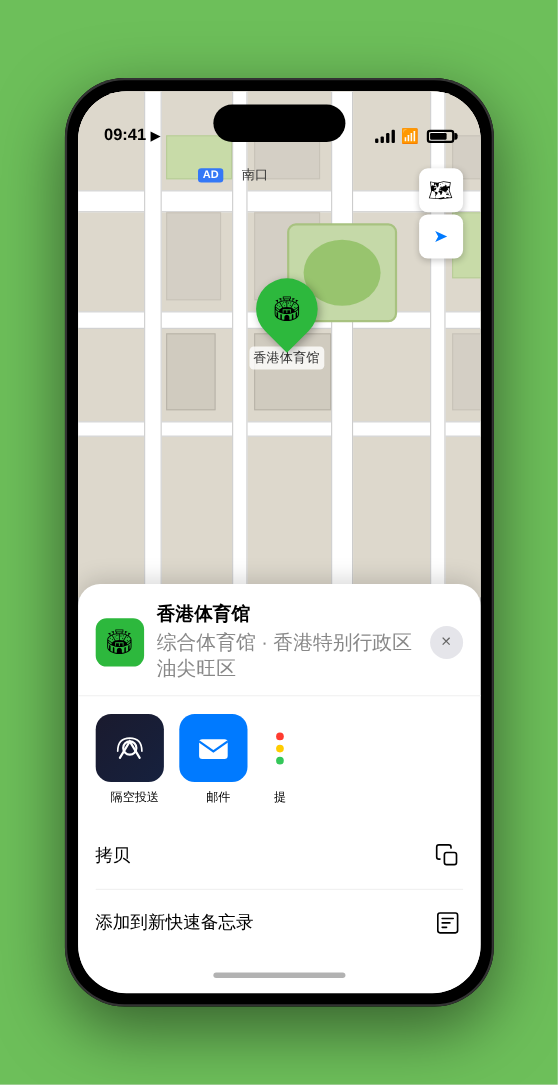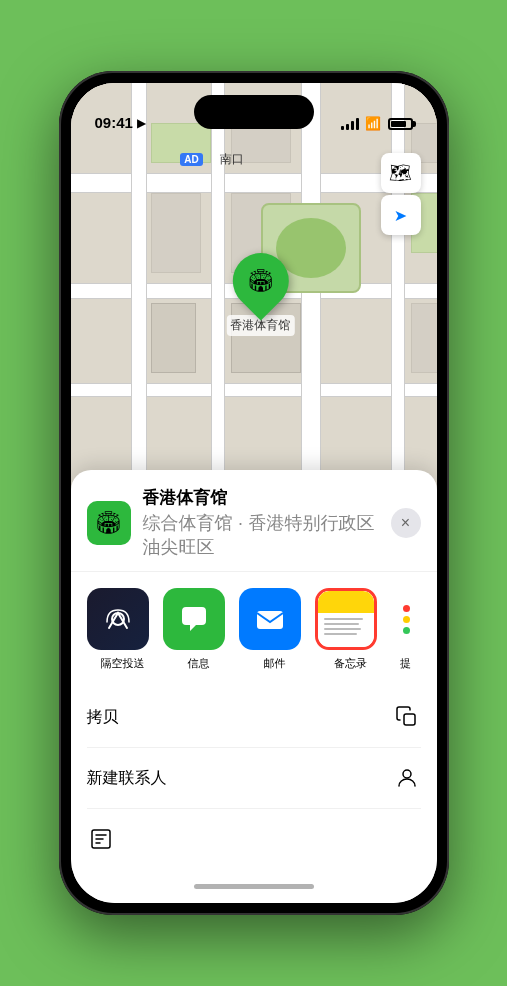--- a/index.html
+++ b/index.html
@@ -481,53 +481,31 @@
           <div class="share-app-icon airdrop">
             <svg width="34" height="34" viewBox="0 0 34 34">
               <circle cx="17" cy="17" r="6" fill="none" stroke="white" stroke-width="2"></circle>
               <path d="M8,26 L17,11 L26,26" fill="none" stroke="white" stroke-width="2" stroke-linecap="round"></path>
               <path d="M6,20 Q6,8 17,8 Q28,8 28,20" fill="none" stroke="white" stroke-width="1.5" stroke-linecap="round"></path>
             </svg>
           </div>
           <span class="share-label">隔空投送</span>
         </div>
 
-        <div class="share-item">
-          <div class="share-app-icon messages">
-            <svg width="36" height="36" viewBox="0 0 36 36">
-              <path d="M6,10 Q6,6 10,6 L26,6 Q30,6 30,10 L30,20 Q30,24 26,24 L20,24 L14,30 L14,24 L10,24 Q6,24 6,20 Z" fill="white"></path>
-            </svg>
-          </div>
-          <span class="share-label">信息</span>
-        </div>
 
         <div class="share-item">
           <div class="share-app-icon mail">
             <svg width="36" height="36" viewBox="0 0 36 36">
               <rect x="5" y="10" width="26" height="18" rx="3" fill="white"></rect>
               <path d="M5,12 L18,21 L31,12" fill="none" stroke="#007aff" stroke-width="2"></path>
             </svg>
           </div>
           <span class="share-label">邮件</span>
         </div>
 
-        <div class="share-item">
-          <div class="share-app-icon notes selected" style="border:3px solid #ff3b30;padding:0;overflow:hidden;width:62px;height:62px;border-radius:14px;background:white;">
-            <div style="width:100%;height:100%;background:white;border-radius:11px;overflow:hidden;display:flex;flex-direction:column;">
-              <div style="width:100%;height:22px;background:#ffd60a;"></div>
-              <div style="padding:5px 6px;display:flex;flex-direction:column;gap:3px;flex:1;">
-                <div style="height:2px;background:#bbb;border-radius:1px;width:90%;"></div>
-                <div style="height:2px;background:#bbb;border-radius:1px;width:80%;"></div>
-                <div style="height:2px;background:#bbb;border-radius:1px;width:85%;"></div>
-                <div style="height:2px;background:#bbb;border-radius:1px;width:75%;"></div>
-              </div>
-            </div>
-          </div>
-          <span class="share-label">备忘录</span>
-        </div>
 
         <div class="share-item" style="min-width:30px;position:relative;">
           <div style="width:32px;height:62px;display:flex;flex-direction:column;justify-content:center;align-items:center;gap:4px;">
             <div style="width:7px;height:7px;border-radius:50%;background:#ff3b30;"></div>
             <div style="width:7px;height:7px;border-radius:50%;background:#ffcc00;"></div>
             <div style="width:7px;height:7px;border-radius:50%;background:#34c759;"></div>
           </div>
           <span class="share-label" style="font-size:11px;color:#000;">提</span>
         </div>
       </div>
@@ -537,32 +515,24 @@
         <div class="action-item">
           <span class="action-label">拷贝</span>
           <div class="action-icon">
             <svg width="24" height="24" viewBox="0 0 24 24" fill="none" stroke="#000" stroke-width="1.5" stroke-linecap="round" stroke-linejoin="round">
               <rect x="9" y="9" width="11" height="11" rx="2"></rect>
               <path d="M5 15H4a2 2 0 0 1-2-2V4a2 2 0 0 1 2-2h9a2 2 0 0 1 2 2v1"></path>
             </svg>
           </div>
         </div>
 
+
+
         <div class="action-item">
-          <span class="action-label">新建联系人</span>
-          <div class="action-icon">
-            <svg width="24" height="24" viewBox="0 0 24 24" fill="none" stroke="#000" stroke-width="1.5" stroke-linecap="round" stroke-linejoin="round">
-              <circle cx="12" cy="8" r="4"></circle>
-              <path d="M4 20c0-4 3.6-7 8-7s8 3 8 7"></path>
-            </svg>
-          </div>
-        </div>
-
-
-        <div class="action-item">
+          <span class="action-label">添加到新快速备忘录</span>
           <div class="action-icon">
             <svg width="24" height="24" viewBox="0 0 24 24" fill="none" stroke="#000" stroke-width="1.5" stroke-linecap="round" stroke-linejoin="round">
               <rect x="3" y="3" width="18" height="18" rx="2"></rect>
               <line x1="7" y1="8" x2="17" y2="8"></line>
               <line x1="7" y1="12" x2="14" y2="12"></line>
               <line x1="7" y1="16" x2="11" y2="16"></line>
             </svg>
           </div>
         </div>
 

